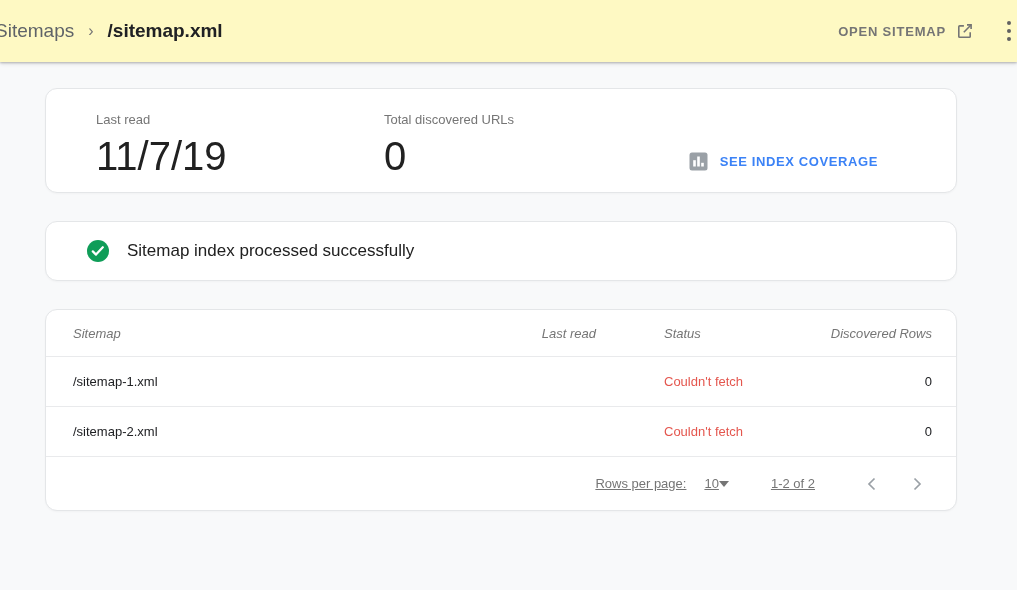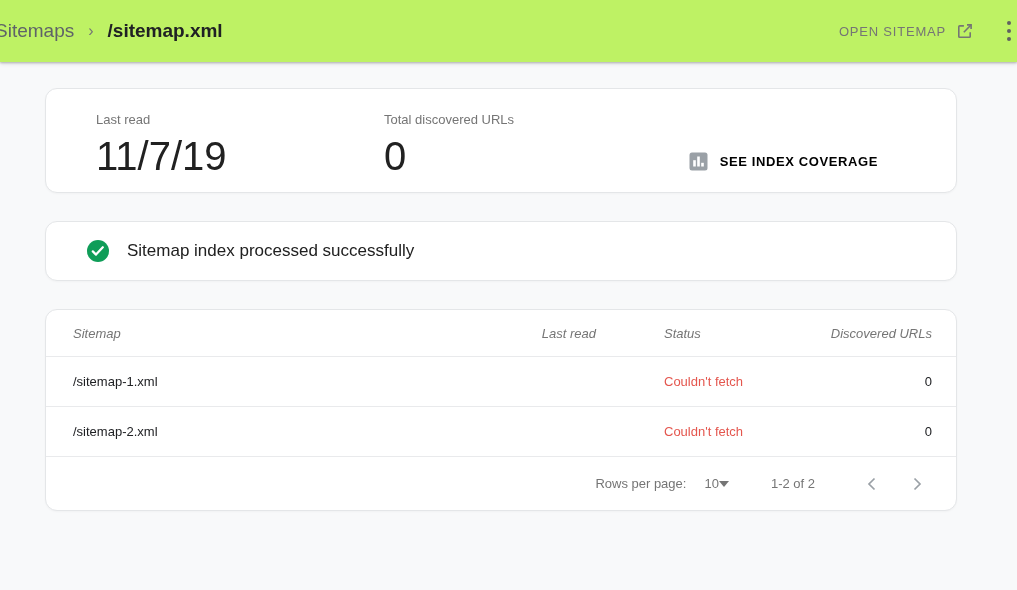--- a/index.html
+++ b/index.html
@@ -8,21 +8,21 @@
     font-family: "Liberation Sans", sans-serif;
     background: #f8f9fa;
     color: #202124;
   }
 
   
   .topbar {
     position: relative;
     z-index: 5;
     height: 62px;
-    background: #bef264;
+    background: #fef9c3;
     display: flex;
     align-items: center;
     box-shadow: 0 1px 2px rgba(0,0,0,0.22), 0 2px 4px rgba(0,0,0,0.10);
   }
   .breadcrumb {
     display: flex;
     align-items: center;
     margin-left: -5px;
     white-space: nowrap;
   }
@@ -45,21 +45,21 @@
     margin-left: auto;
     display: flex;
     align-items: center;
   }
   .open-sitemap {
     display: flex;
     align-items: center;
     gap: 10px;
     color: #757575;
     font-size: 13px;
-    font-weight: 400;
+    font-weight: 700;
     letter-spacing: 0.8px;
     cursor: pointer;
     margin-right: 26px;
   }
   .kebab {
     width: 18px;
     height: 34px;
     display: flex;
     flex-direction: column;
     align-items: center;
@@ -105,21 +105,21 @@
     margin-left: auto;
     margin-right: 78px;
     align-self: center;
     margin-top: 18px;
     display: flex;
     align-items: center;
     gap: 12px;
     font-size: 13px;
     font-weight: 700;
     letter-spacing: 0.6px;
-    color: #000000;
+    color: #3b82f6;
     cursor: pointer;
   }
 
   
   .card-status {
     height: 60px;
     display: flex;
     align-items: center;
     padding-left: 40px;
     gap: 17px;
@@ -165,20 +165,21 @@
   
   .pagination {
     height: 54px;
     border-top: 1px solid #e9eaec;
     display: flex;
     align-items: center;
     justify-content: flex-end;
     font-size: 13px;
     color: #757575;
     padding-right: 27px;
+    text-decoration: underline;
   }
   .rpp-label { margin-right: 18px; }
   .rpp-select {
     display: flex;
     align-items: center;
     cursor: pointer;
     margin-right: 42px;
   }
   .dropdown-arrow {
     width: 0; height: 0;
@@ -255,21 +256,21 @@
     </span>
     <span class="status-text">Sitemap index processed successfully</span>
   </div>
 
   <div class="card card-table">
 
     <div class="trow thead">
       <div class="c-sitemap">Sitemap</div>
       <div class="c-lastread">Last read</div>
       <div class="c-status">Status</div>
-      <div class="c-urls">Discovered URLs</div>
+      <div class="c-urls">Discovered Rows</div>
     </div>
 
     <div class="trow tbody-row">
       <div class="c-sitemap">/sitemap-1.xml</div>
       <div class="c-lastread"></div>
       <div class="c-status status-error">Couldn't fetch</div>
       <div class="c-urls">0</div>
     </div>
 
     <div class="trow tbody-row">

